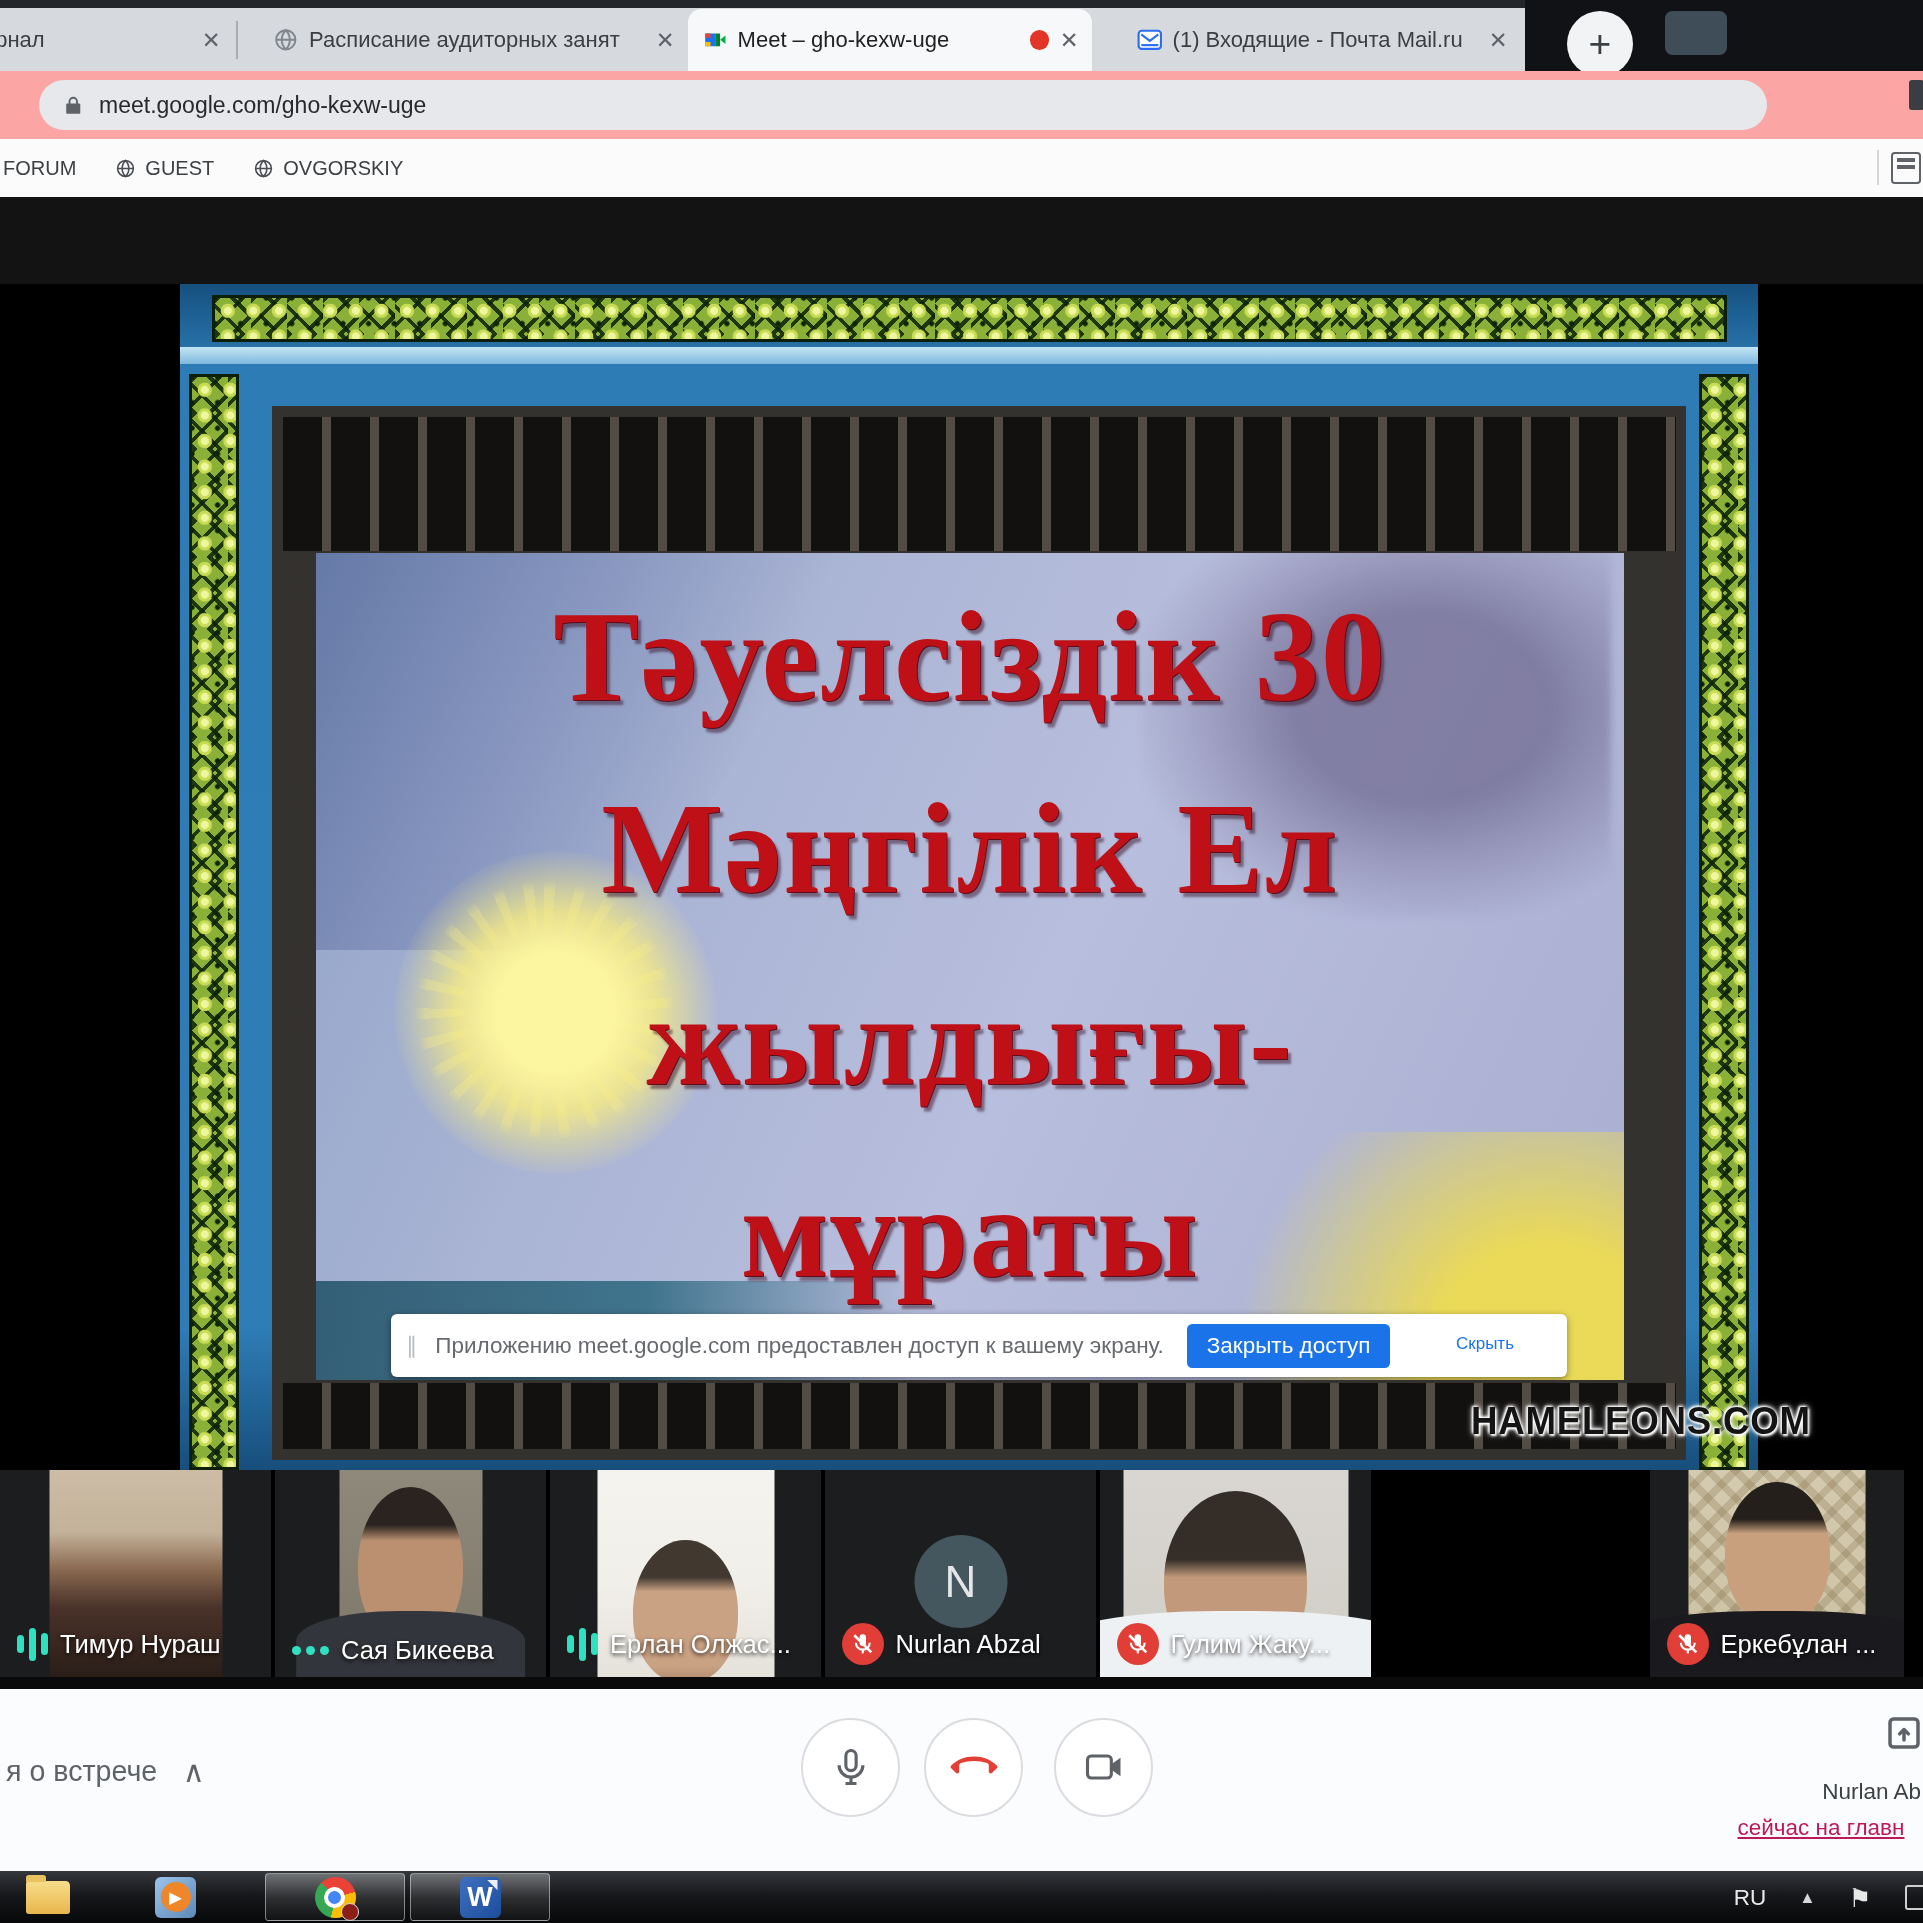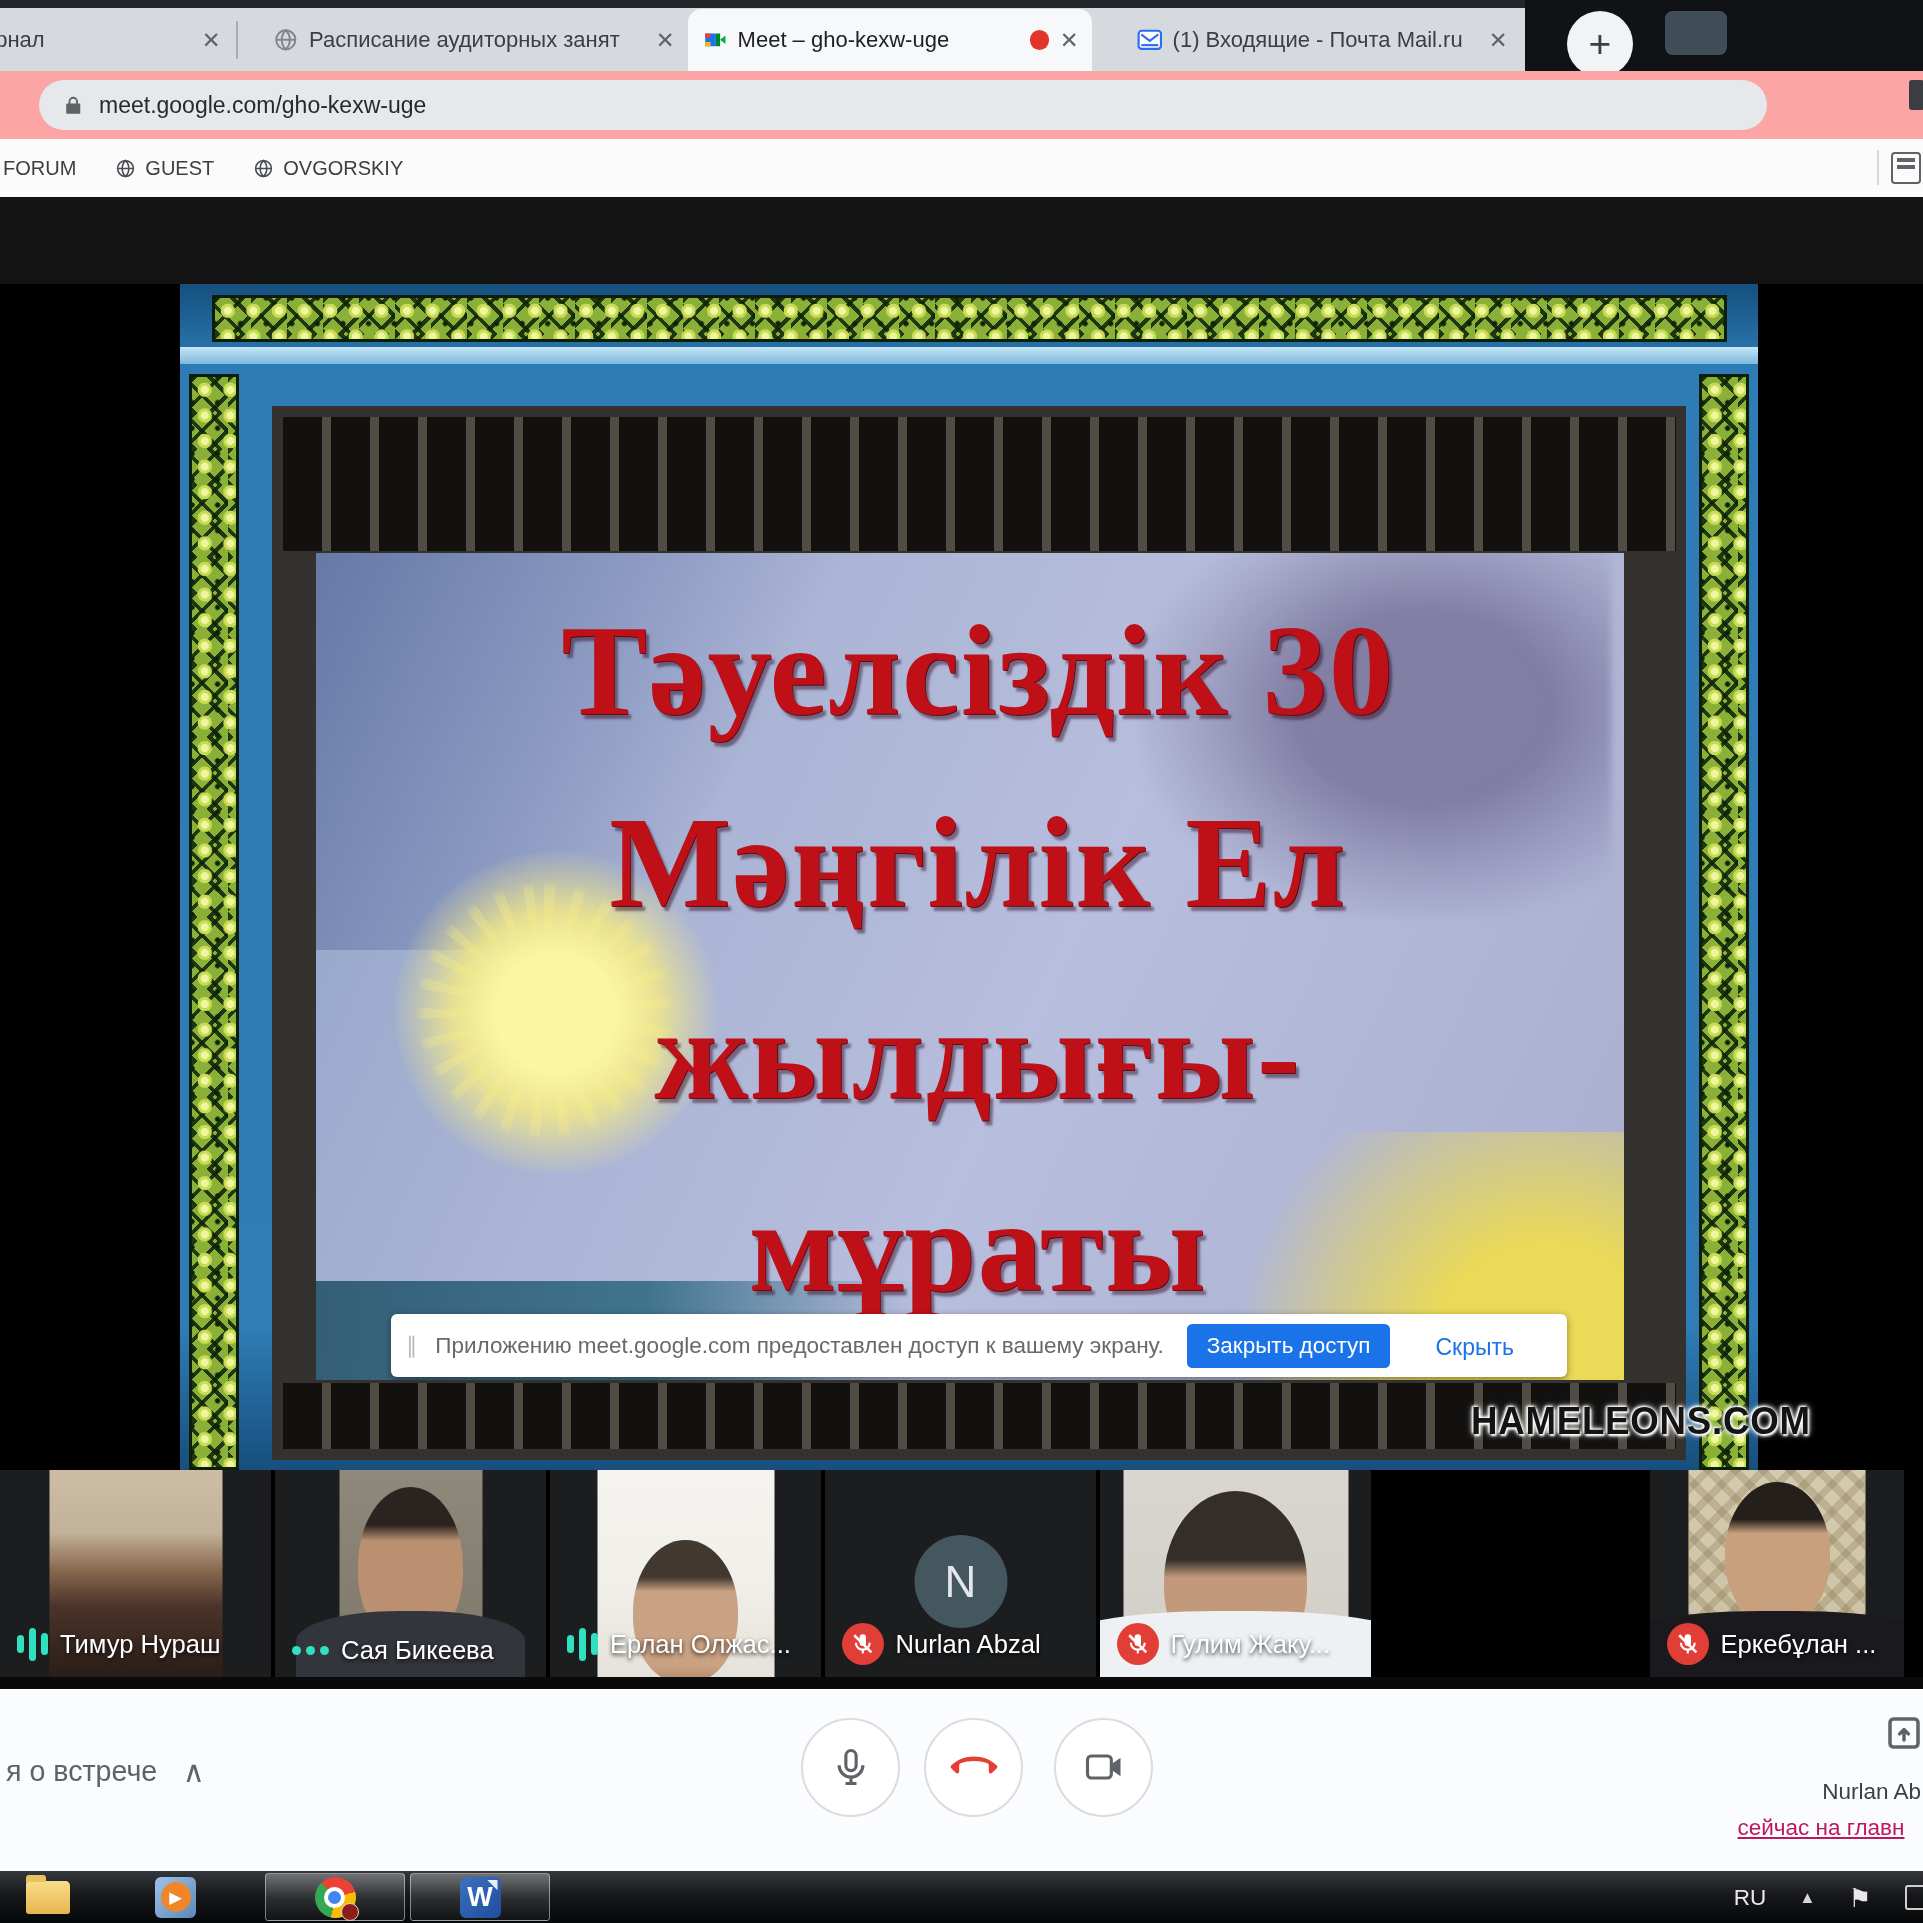--- a/index.html
+++ b/index.html
@@ -87,31 +87,31 @@
   .rays{left:4%;top:34%;width:353px;height:353px;border-radius:50%;opacity:.5;
         background:repeating-conic-gradient(rgba(248,238,135,.6) 0 5deg,transparent 5deg 14deg);
         -webkit-mask-image:radial-gradient(circle,transparent 0 30%,#000 34% 48%,transparent 52%);
         mask-image:radial-gradient(circle,transparent 0 30%,#000 34% 48%,transparent 52%);}
   .horse{right:1%;top:-2%;width:36%;height:46%;filter:blur(3.8px);
          background:radial-gradient(ellipse at 60% 45%,rgba(88,78,120,.55) 0 32%,rgba(88,78,120,.24) 55%,transparent 75%);}
   .ornbr{right:0;bottom:0;width:32%;height:30%;
          background:radial-gradient(circle at 82% 92%,rgba(238,220,80,.95) 0 28%,rgba(238,220,80,.45) 55%,transparent 76%);}
   .band{left:0;bottom:0;width:46%;height:12%;opacity:.75;
         background:linear-gradient(90deg,#0f4458,#1a5d74 55%,transparent);}
-  .slidetext{left:0;top:22px;width:100%;text-align:center;
+  .slidetext{left:0;top:8px;width:100%;text-align:center;
              font-family:"Liberation Serif",serif;font-weight:bold;font-size:129px;line-height:192px;
              color:#bf1018;letter-spacing:1.5px;
-             text-shadow:3.8px 4.5px 2.3px rgba(55,18,40,.5),0.8px 0.8px 0 #7d0a12;padding-left:8px;}
+             text-shadow:3.8px 4.5px 2.3px rgba(55,18,40,.5),0.8px 0.8px 0 #7d0a12;}
   .notif{left:75px;top:761px;width:1176px;height:63px;background:#ffffff;border-radius:6px;
          box-shadow:0 2.3px 7.5px rgba(0,0,0,.4);display:flex;align-items:center;}
   .notif-handle{color:#b9bcc0;font-size:22.5px;margin:0 16.5px 0 15px;letter-spacing:1.5px;}
   .notif-msg{font-size:22.5px;color:#66696d;}
   .notif-btn{position:absolute;right:177px;top:9.8px;height:44px;padding:0 19.5px;border-radius:5.3px;
              background:#1a73e8;color:#fff;font-size:22.5px;display:flex;align-items:center;}
-  .notif-hide{position:absolute;right:53px;top:19.5px;color:#1a73e8;font-size:23px;}
+  .notif-hide{position:absolute;right:53px;top:19.5px;color:#1a73e8;font-size:17px;}
   .watermark{left:1471px;top:1115px;font-size:39px;font-weight:bold;color:#141414;
              letter-spacing:0.8px;transform:scaleX(.94);transform-origin:left;
              text-shadow:0 0 4.5px #fff,0 0 7.5px #fff,1.5px 1.5px 2.3px #fff,-1.5px -1.5px 2.3px #fff;}
 
   
   .strip{left:0;top:1470px;width:1924px;height:207px;background:#000;}
   .tile{top:0;width:271px;height:207px;background:#1b1d1f;overflow:hidden;}
   .video{position:absolute;top:0;left:50%;transform:translateX(-50%);height:207px;}
   .head{position:absolute;left:50%;top:26%;transform:translateX(-50%);width:105px;height:143px;
         border-radius:50% 50% 46% 46%;}

